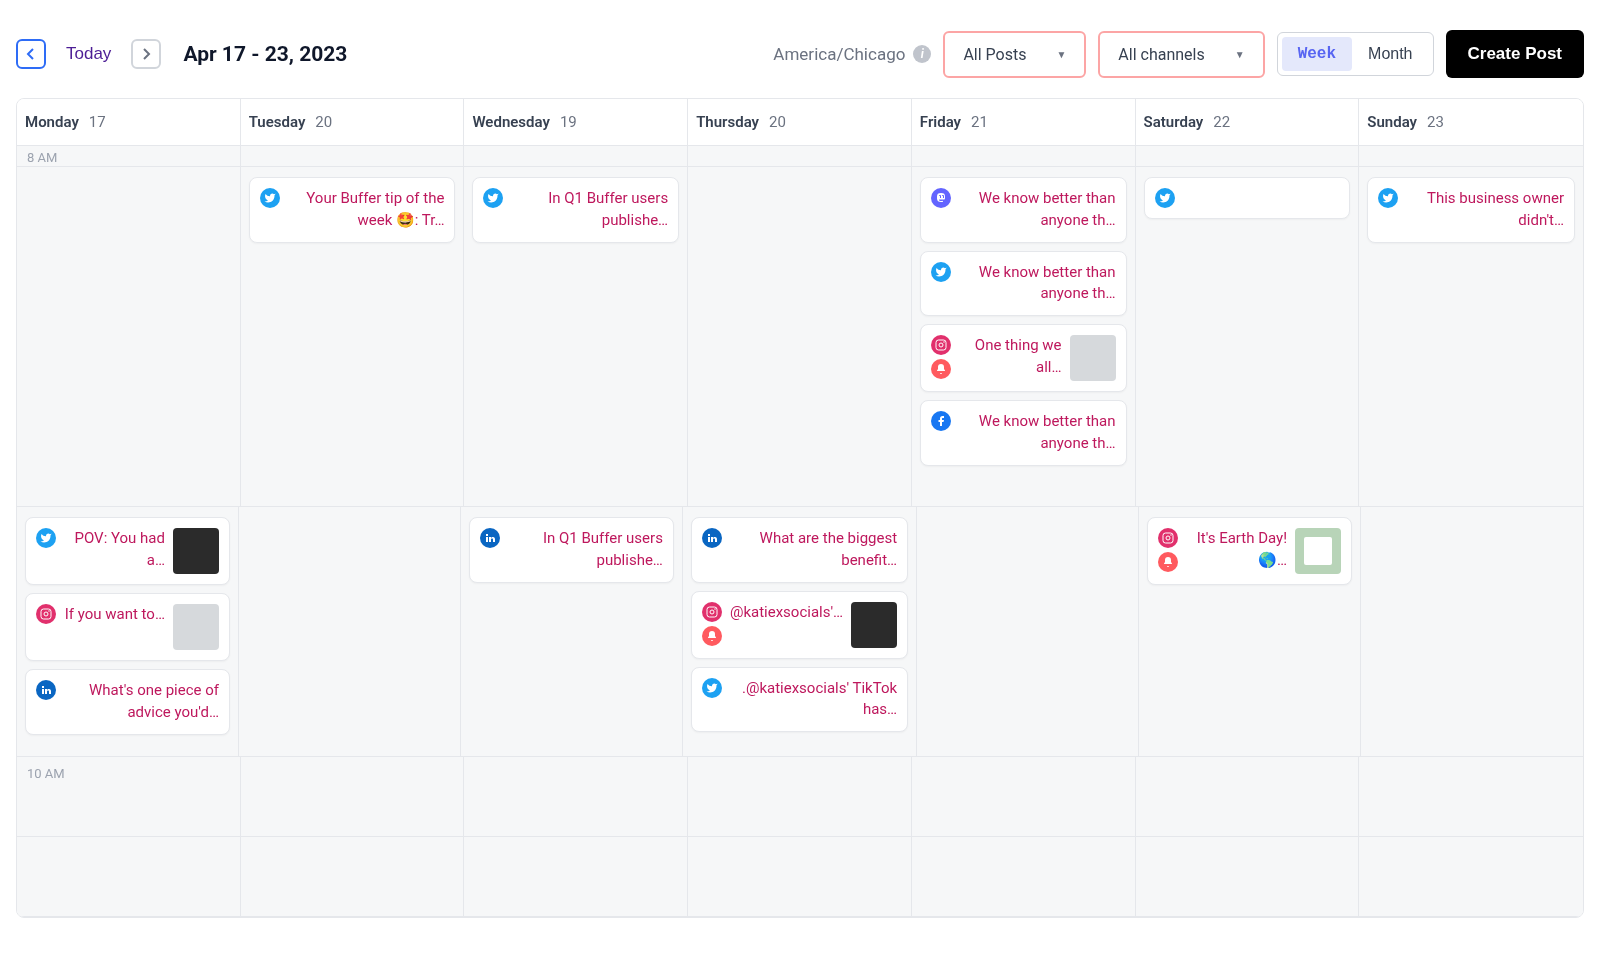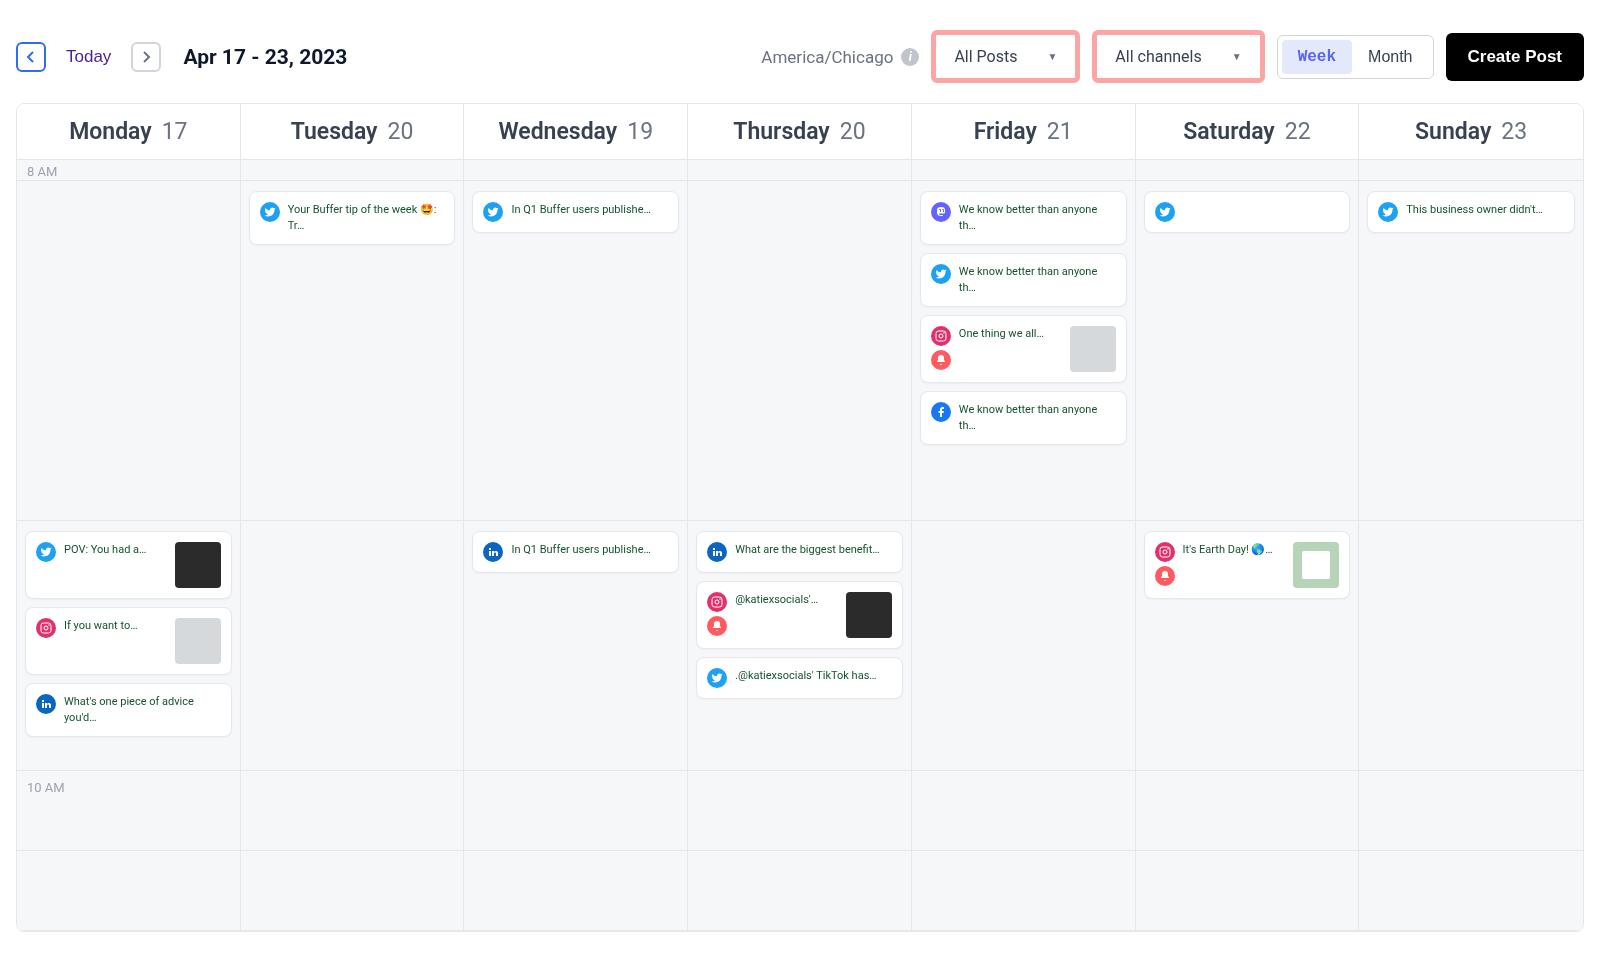--- a/index.html
+++ b/index.html
@@ -7,30 +7,30 @@
 
 .header { display: flex; align-items: center; padding: 30px 16px 20px; gap: 12px; }
 .nav-group { display: flex; align-items: center; gap: 6px; }
 .nav-btn { width: 30px; height: 30px; border: 2px solid #d1d5db; border-radius: 6px; background: #fff; display: flex; align-items: center; justify-content: center; cursor: pointer; font-size: 14px; color: #6b7280; }
 .nav-btn.active { border-color: #2e6cf6; }
 .today-btn { padding: 6px 14px; color: #4c1d95; font-size: 17px; font-weight: 500; background: none; border: none; cursor: pointer; }
 .date-range { font-size: 21px; font-weight: 700; color: #0f172a; margin-left: 10px; }
 .spacer { flex: 1; }
 .tz { color: #6b7280; font-size: 17px; display: flex; align-items: center; gap: 8px; }
 .info-icon { width: 18px; height: 18px; border-radius: 50%; background: #c0c4cc; color: #fff; display: inline-flex; align-items: center; justify-content: center; font-size: 12px; font-weight: 700; font-style: italic; }
-.dropdown { padding: 12px 18px; border: 5px solid #fca5a5; border-radius: 6px; background: #fff; font-size: 16px; color: #374151; cursor: pointer; display: flex; align-items: center; gap: 30px; }
+.dropdown { padding: 12px 18px; border: 2px solid #fca5a5; border-radius: 6px; background: #fff; font-size: 16px; color: #374151; cursor: pointer; display: flex; align-items: center; gap: 30px; }
 .dropdown .caret { font-size: 10px; color: #6b7280; }
 .view-toggle { display: flex; border: 1px solid #d1d5db; border-radius: 6px; padding: 4px; background: #fff; }
 .view-toggle button { padding: 8px 16px; border: none; background: none; font-size: 16px; color: #374151; cursor: pointer; border-radius: 4px; }
 .view-toggle button.active { background: #e4e8fb; color: #5865f2; font-weight: 600; font-family: Liberation Mono, monospace; }
 .create-btn { padding: 14px 22px; background: #000000; color: #fff; border: none; border-radius: 6px; font-size: 17px; font-weight: 600; cursor: pointer; }
 
 .calendar { border: 1px solid #e5e7eb; border-radius: 8px; margin: 0 16px; overflow: hidden; }
 .cal-header { display: grid; grid-template-columns: repeat(7, 1fr); border-bottom: 1px solid #e5e7eb; background: #fff; }
-.day-head { padding: 14px 8px; text-align: center; border-right: 1px solid #e5e7eb; font-size: 23px; }
+.day-head { padding: 14px 8px; border-right: 1px solid #e5e7eb; font-size: 15px; }
 .day-head:last-child { border-right: none; }
 .day-name { font-weight: 600; color: #374151; }
 .day-num { color: #6b7280; margin-left: 10px; }
 
 .cal-body { position: relative; }
 .time-row { display: grid; grid-template-columns: repeat(7, 1fr); border-bottom: 1px solid #e5e7eb; min-height: 12px; background: #f6f7f8; }
 .time-row.tall { min-height: 340px; }
 .time-row.short { min-height: 80px; }
 .time-label { position: absolute; left: 10px; font-size: 13px; color: #9ca3af; z-index: 5; }
 .cell { border-right: 1px solid #e5e7eb; padding: 10px 8px; display: flex; flex-direction: column; gap: 8px; position: relative; }
@@ -39,21 +39,21 @@
 .post-card { background: #fff; border: 1px solid #e5e7eb; border-radius: 8px; padding: 10px; display: flex; gap: 8px; box-shadow: 0 1px 2px rgba(0,0,0,0.04); cursor: pointer; align-items: flex-start; }
 .icon-stack { display: flex; flex-direction: column; gap: 4px; flex-shrink: 0; }
 .channel-icon { width: 20px; height: 20px; border-radius: 50%; display: flex; align-items: center; justify-content: center; flex-shrink: 0; }
 .channel-icon svg { width: 12px; height: 12px; fill: #fff; }
 .ic-twitter { background: #1da1f2; }
 .ic-instagram { background: #e1306c; }
 .ic-linkedin { background: #0a66c2; }
 .ic-facebook { background: #1877f2; }
 .ic-mastodon { background: #6364ff; }
 .ic-bell { background: #ff5a5f; }
-.post-text { font-size: 11px; color: #14532d; line-height: 1.45; overflow: hidden; display: -webkit-box; -webkit-line-clamp: 2; -webkit-box-orient: vertical; flex: 1; }
+.post-text { font-size: 15px; color: #be185d; line-height: 1.45; overflow: hidden; display: -webkit-box; -webkit-line-clamp: 2; -webkit-box-orient: vertical; flex: 1; text-align: right; }
 .thumb { width: 46px; height: 46px; background: #d6d9dc; border-radius: 4px; flex-shrink: 0; display: flex; align-items: center; justify-content: center; overflow: hidden; }
 .thumb.dark { background: #2b2b2b; }
 .thumb.green { background: #b8d4b8; }
 .thumb .inner { width: 28px; height: 28px; background: #fff; border-radius: 2px; }
 </style>
 </head>
 <body>
 
 <div class="header">
   <div class="nav-group">

